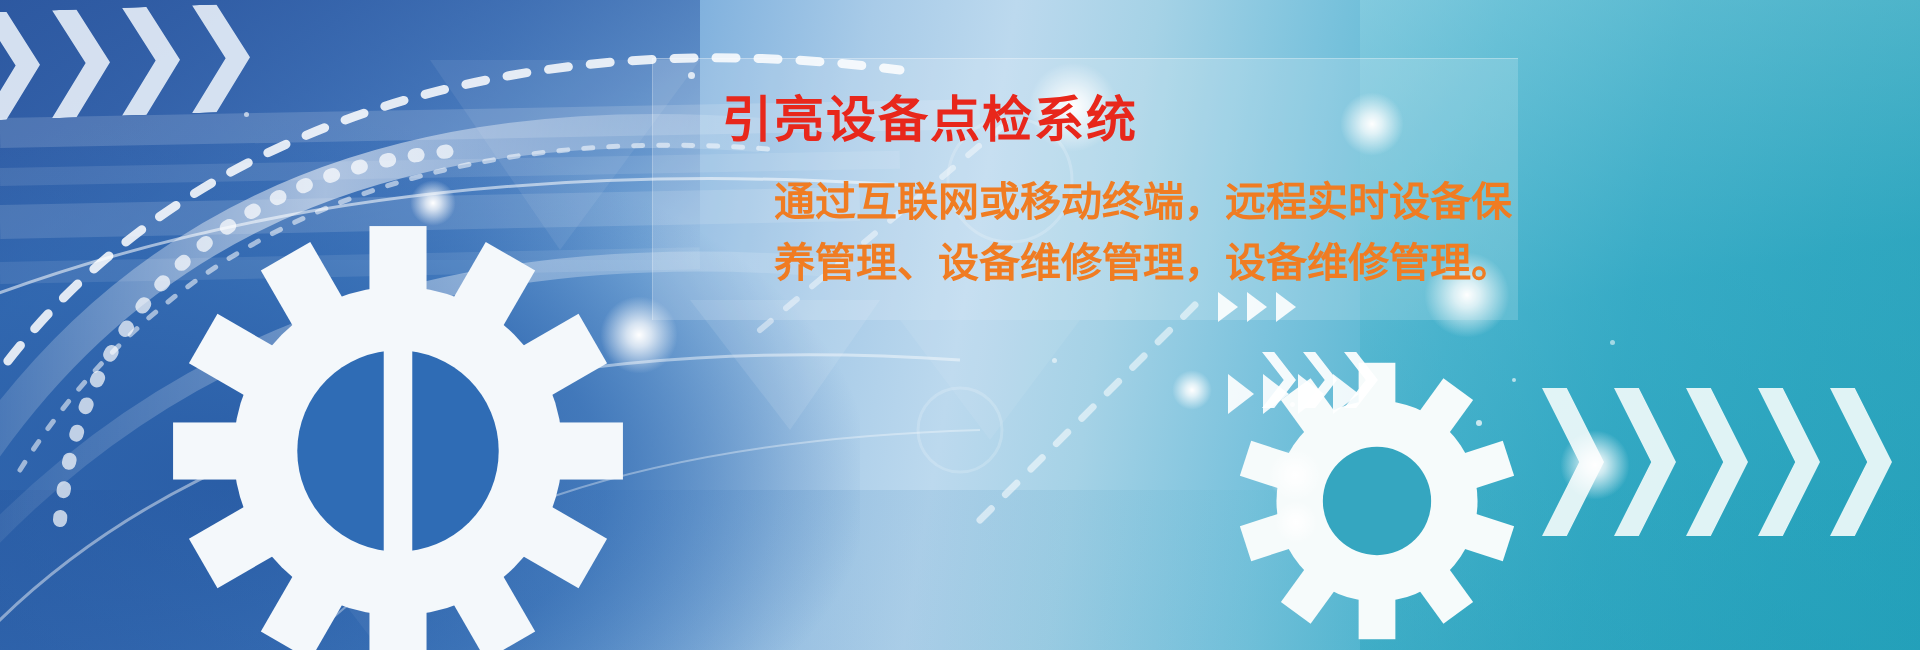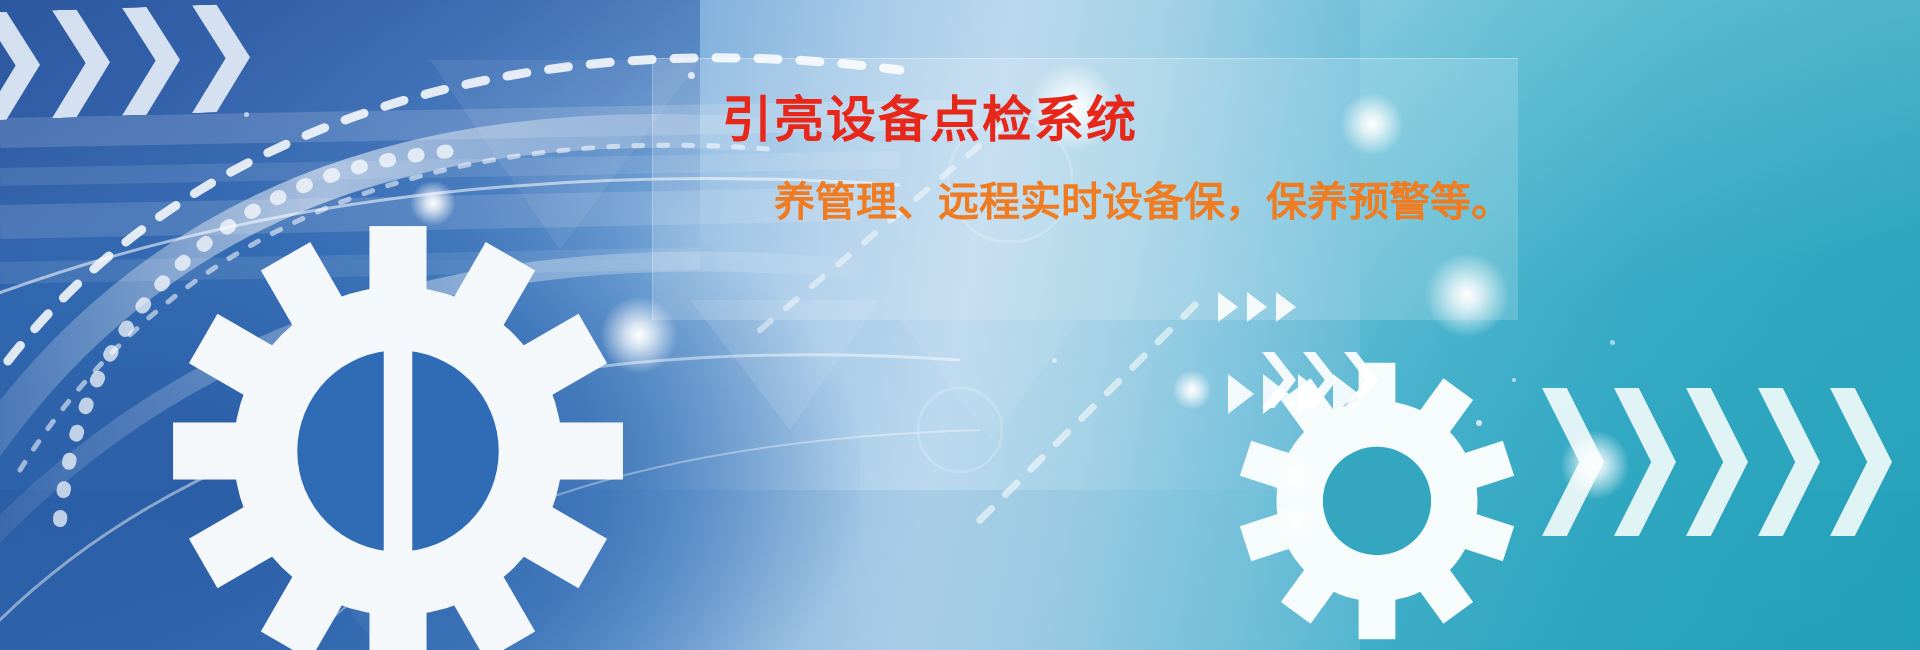--- a/index.html
+++ b/index.html
@@ -347,16 +347,17 @@
   <div class="dot" style="left:1476px; top:420px; width:6px;  height:6px;  opacity:.8;"></div>
   <div class="dot" style="left:1512px; top:378px; width:4px;  height:4px;  opacity:.7;"></div>
   <div class="dot" style="left:1052px; top:358px; width:5px;  height:5px;  opacity:.6;"></div>
   <div class="dot" style="left:1610px; top:340px; width:5px;  height:5px;  opacity:.6;"></div>
 
   <div class="text-panel"></div>
 
   <div class="headline">引亮设备点检系统</div>
 
   <div class="subline">
-    <div>养管理、远程实时设备保，保养预警等。</div>
+    <div>通过互联网或移动终端，远程实时设备保</div>
+    <div>养管理、设备维修管理，设备维修管理。</div>
   </div>
 
 </div>
 
 </body></html>

